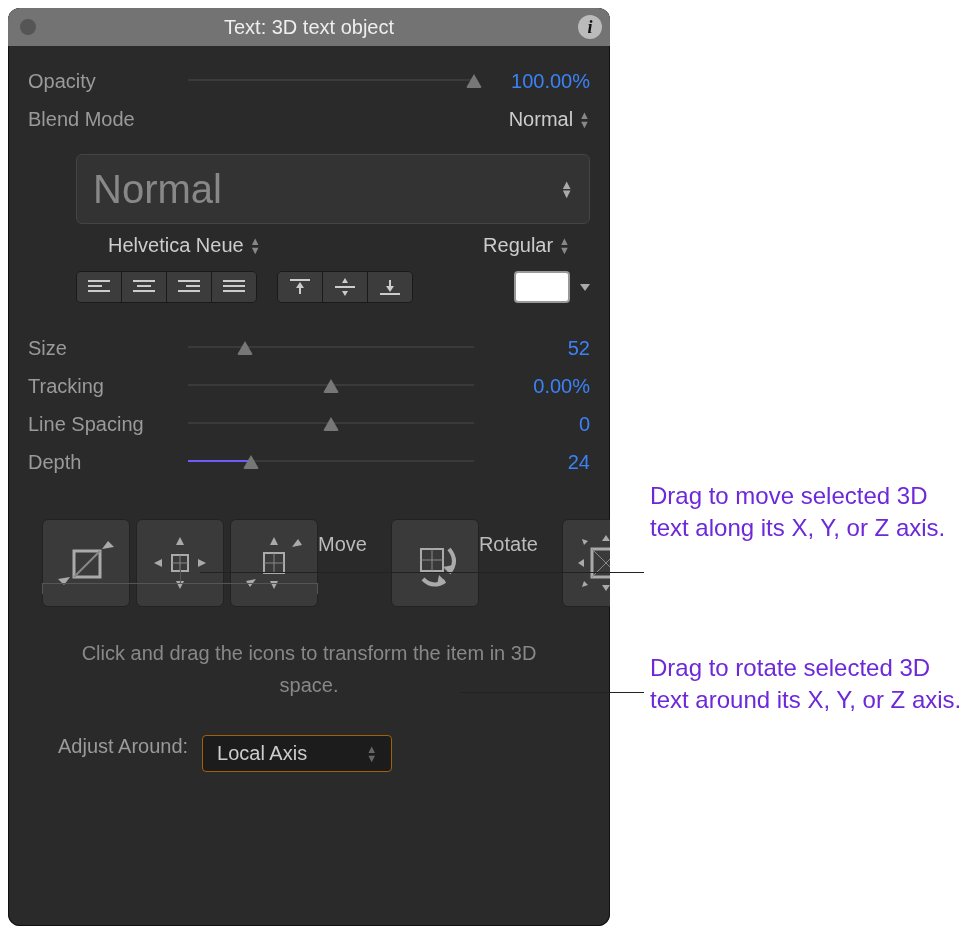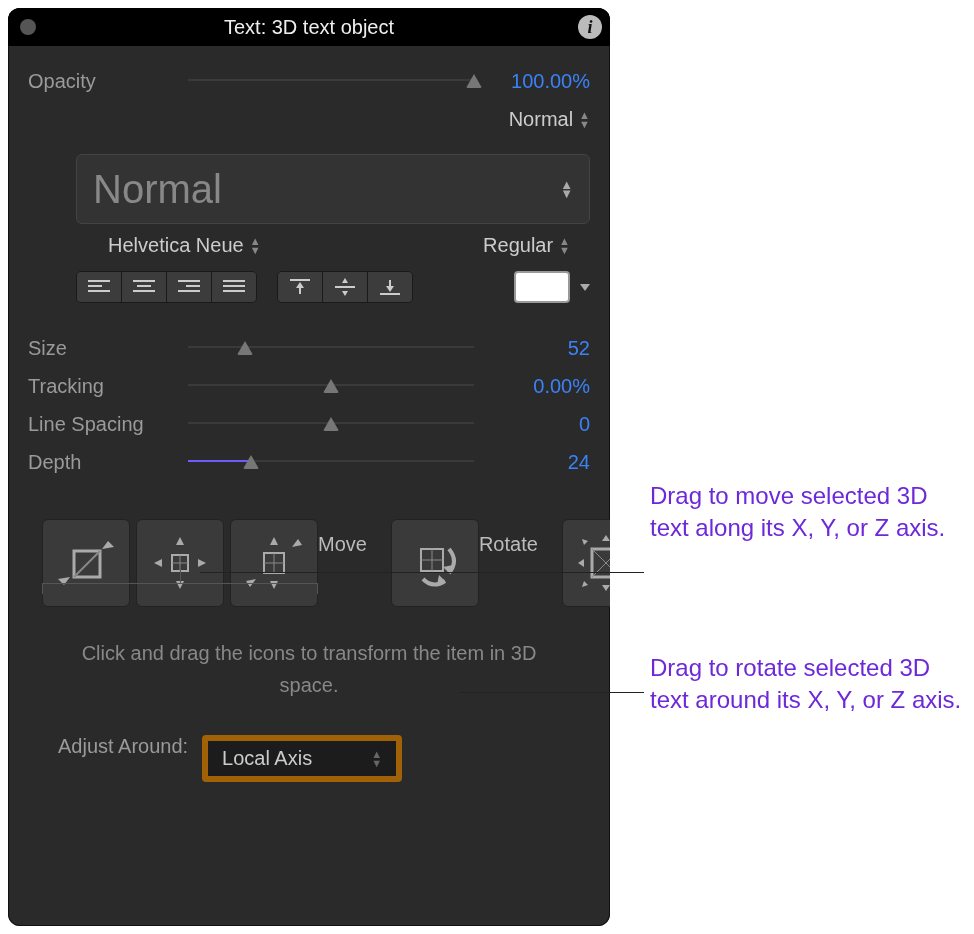--- a/index.html
+++ b/index.html
@@ -20,21 +20,21 @@
     height: 918px;
     background: #2a2a2a;
     border-radius: 12px;
     color: #ccc;
     box-shadow: 0 0 0 1px #111 inset;
     overflow: hidden;
     font-size: 20px;
   }
   .titlebar {
     height: 38px;
-    background: #000000;
+    background: #737373;
     display: flex;
     align-items: center;
     padding: 0 8px;
     position: relative;
   }
   .traffic-dot {
     width: 16px;
     height: 16px;
     border-radius: 50%;
     background: #555;
@@ -208,21 +208,21 @@
     line-height: 1.6;
   }
   .adjust-row {
     display:flex;
     align-items:flex-start;
     gap: 14px;
     margin: 34px 0 0 30px;
   }
   .pill-select {
     background:#1c1c1c;
-    border:6px solid #a16207;
+    border:1px solid #a16207;
     border-radius:4px;
     padding: 6px 14px;
     color:#ccc;
     display:flex;
     align-items:center;
     gap: 30px;
     min-width: 160px;
     justify-content: space-between;
   }
   
@@ -283,20 +283,21 @@
     <div class="row">
       <div class="row-label">Opacity</div>
       <div class="slider-wrap">
         <div class="slider-track"></div>
         <div class="slider-thumb" style="left:100%"></div>
       </div>
       <div class="slider-value">100.00%</div>
     </div>
 
     <div class="row">
+      <div class="row-label">Blend Mode</div>
       <div style="flex:1"></div>
       <div class="mini-select">
         <span>Normal</span>
         <span class="stepper">▲<br>▼</span>
       </div>
     </div>
 
     <div class="dropdown-big">
       <span class="big-label">Normal</span>
       <span class="stepper" style="font-size:13px;color:#aaa;">▲<br>▼</span>

